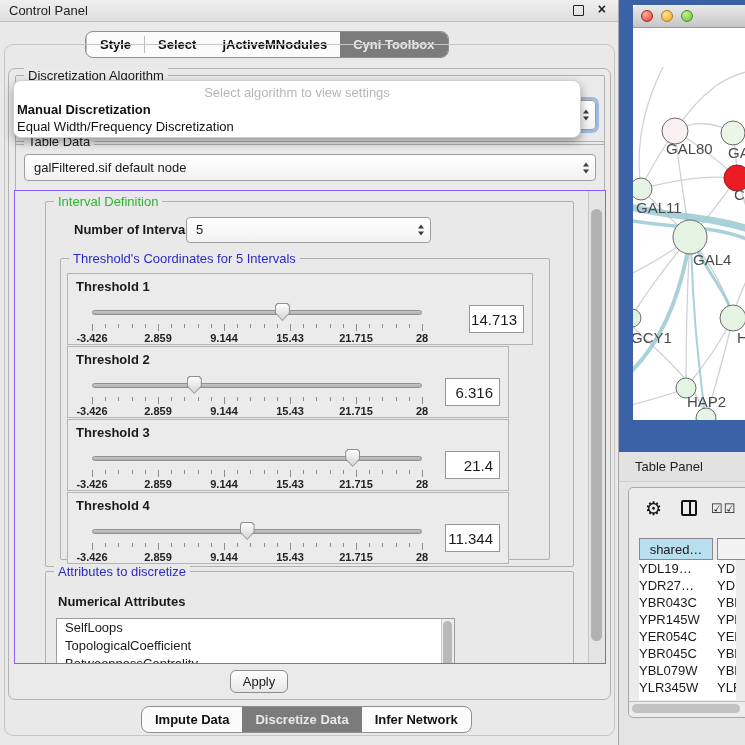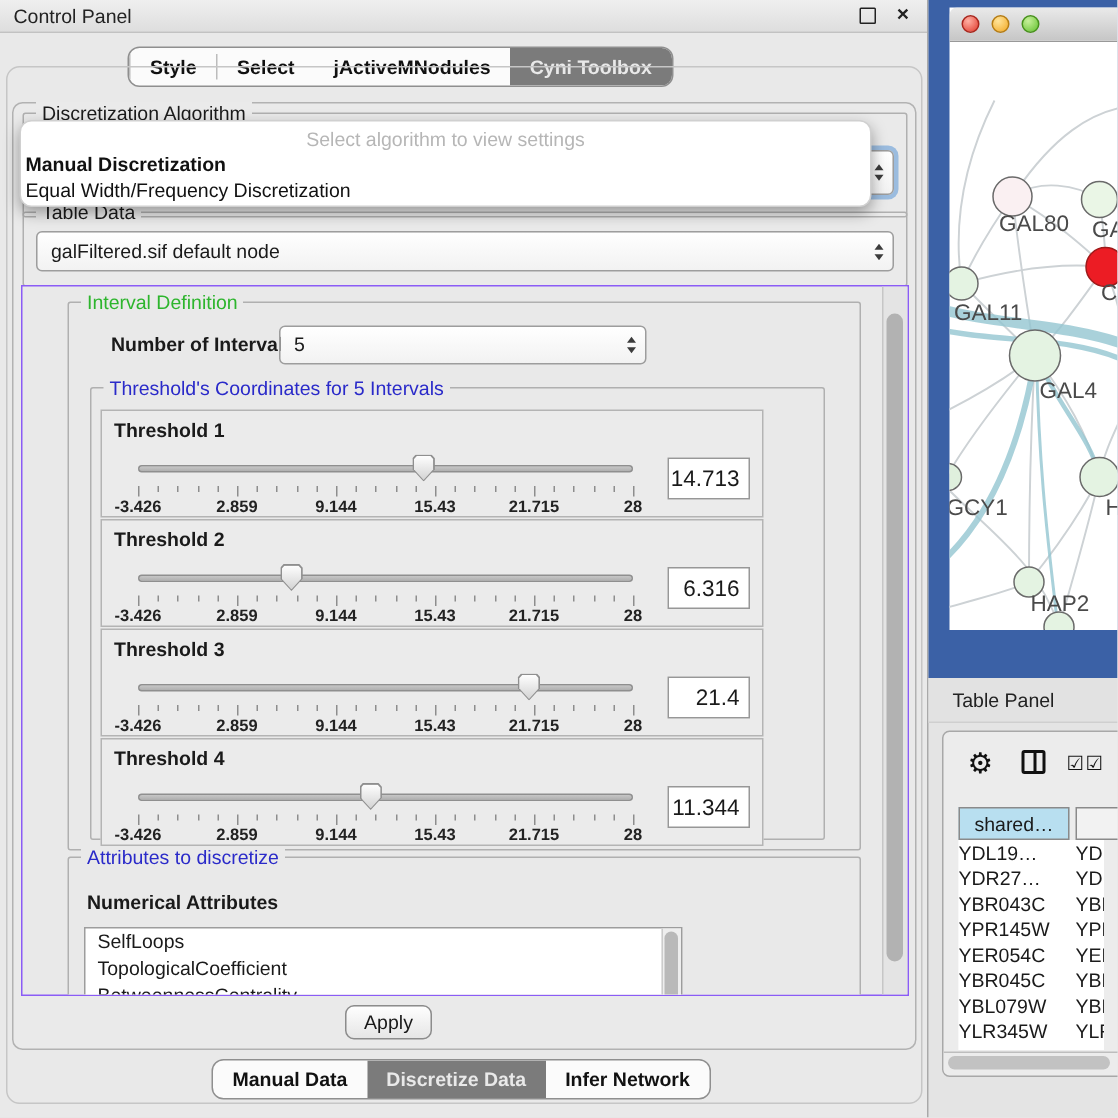--- a/index.html
+++ b/index.html
@@ -179,21 +179,21 @@
         <span>5</span>
         <span class="spin">
             <i class="up"></i>
             <i class="dn"></i>
           </span>
       </div>
 
       <div class="group" style="left:14px;top:56px;width:488px;height:300px;background:#e9e9e9">
         <span class="group-title gt-blue" style="background:#e9e9e9">Threshold's Coordinates for 5 Intervals</span>
         <div id="thresholds-container">
-            <div class="th-panel" style="top: 14px;">
+            <div class="th-panel" style="top: 14px; padding-left: 24px;">
               <div class="th-label">Threshold 1</div>
               <div class="th-slider">
                 <div class="track"></div>
                 <div class="handle" style="left:57.7%">
                   <i></i>
                 </div>
                 <div class="ticks">
                   <span class="tick major" style="left:0.00%"></span>
                   <span class="tick" style="left:4.00%"></span>
                   <span class="tick" style="left:8.00%"></span>
@@ -389,21 +389,21 @@
 
     <div class="vsb-track">
       <div class="vsb-thumb" style="top:18px;height:432px"></div>
     </div>
   </div>
 
   <div class="abs" id="apply-btn">Apply</div>
 
   <div class="abs tabbar" id="bottom-tabs">
       <div class="tab">
-        <span>Manual Data</span>
+        <span>Impute Data</span>
       </div>
       <div class="tab sel">
         <span>Discretize Data</span>
       </div>
       <div class="tab">
         <span>Infer Network</span>
       </div>
     </div>
 </div>
 

